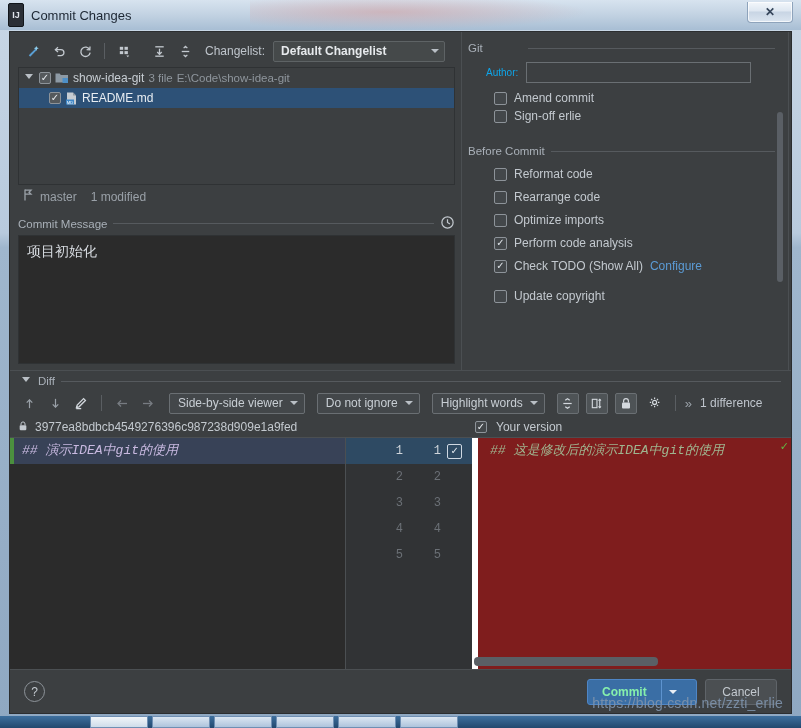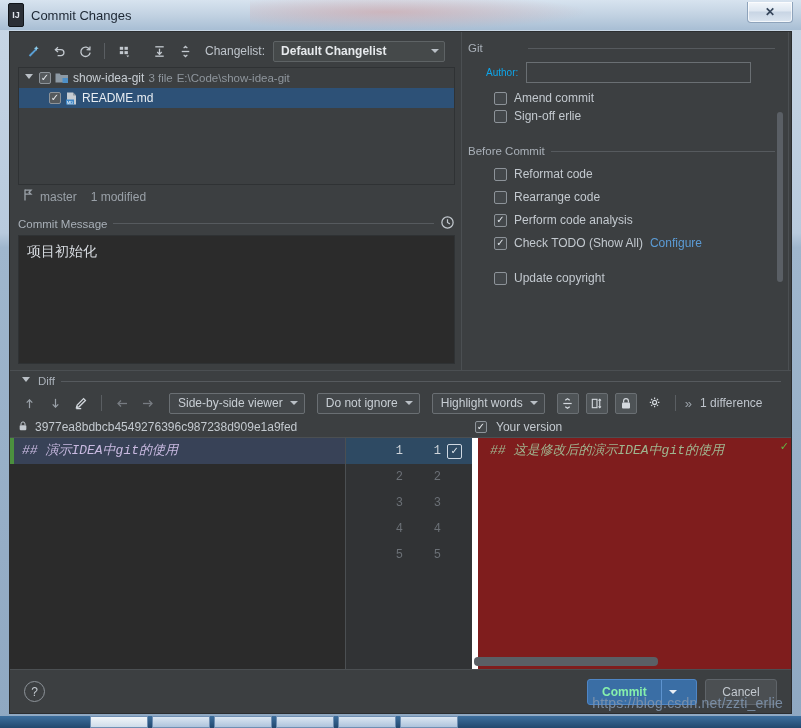--- a/index.html
+++ b/index.html
@@ -349,29 +349,33 @@
 
       <div class="chkrow" style="margin-top:10px">
         <span class="chkbox"></span>
         <span>Reformat code</span>
       </div>
       <div class="chkrow" style="margin-top:9px">
         <span class="chkbox"></span>
         <span>Rearrange code</span>
       </div>
       <div class="chkrow" style="margin-top:9px">
+        <span class="chkbox"></span>
+        <span>Optimize imports</span>
+      </div>
+      <div class="chkrow" style="margin-top:9px">
         <span class="chkbox">✓</span>
         <span>Perform code analysis</span>
       </div>
       <div class="chkrow" style="margin-top:9px">
         <span class="chkbox">✓</span>
         <span>Check TODO (Show All)</span>
         <span class="link">Configure</span>
       </div>
-      <div class="chkrow" style="margin-top:21px">
+      <div class="chkrow" style="margin-top:16px">
         <span class="chkbox"></span>
         <span>Update copyright</span>
       </div>
 
       <div id="rt-scroll">
           <i></i>
         </div>
       <div id="rightpane-vline"></div>
     </div>
   </div>

